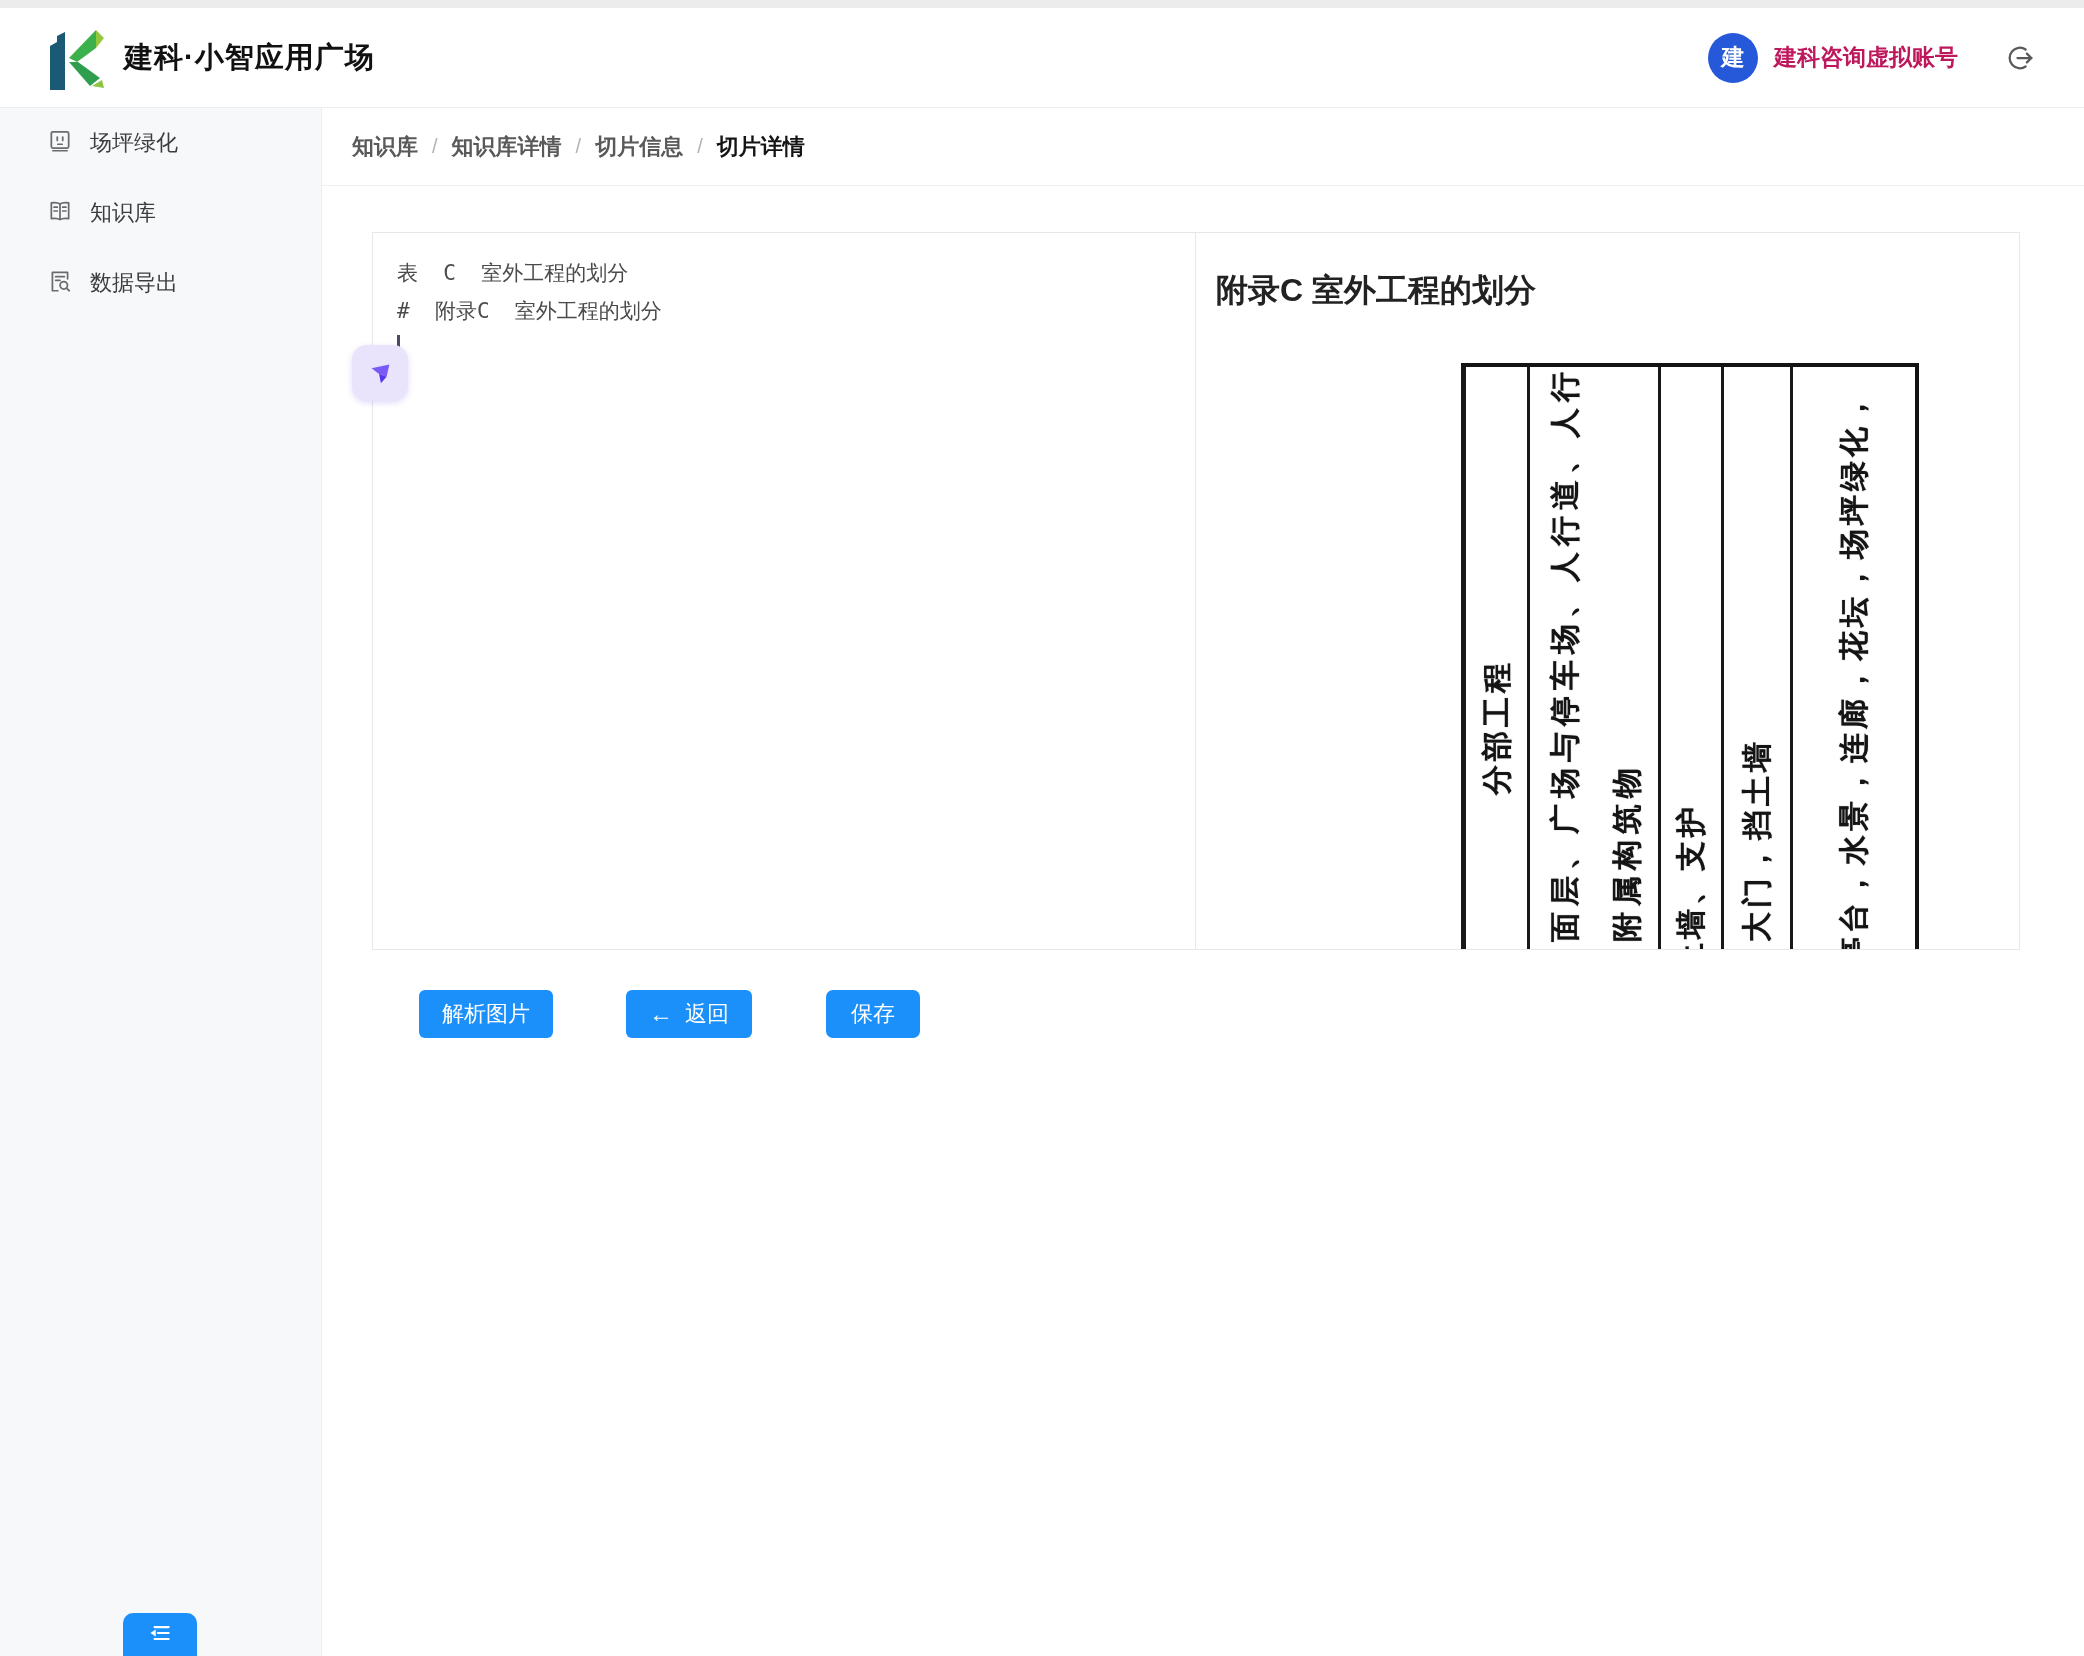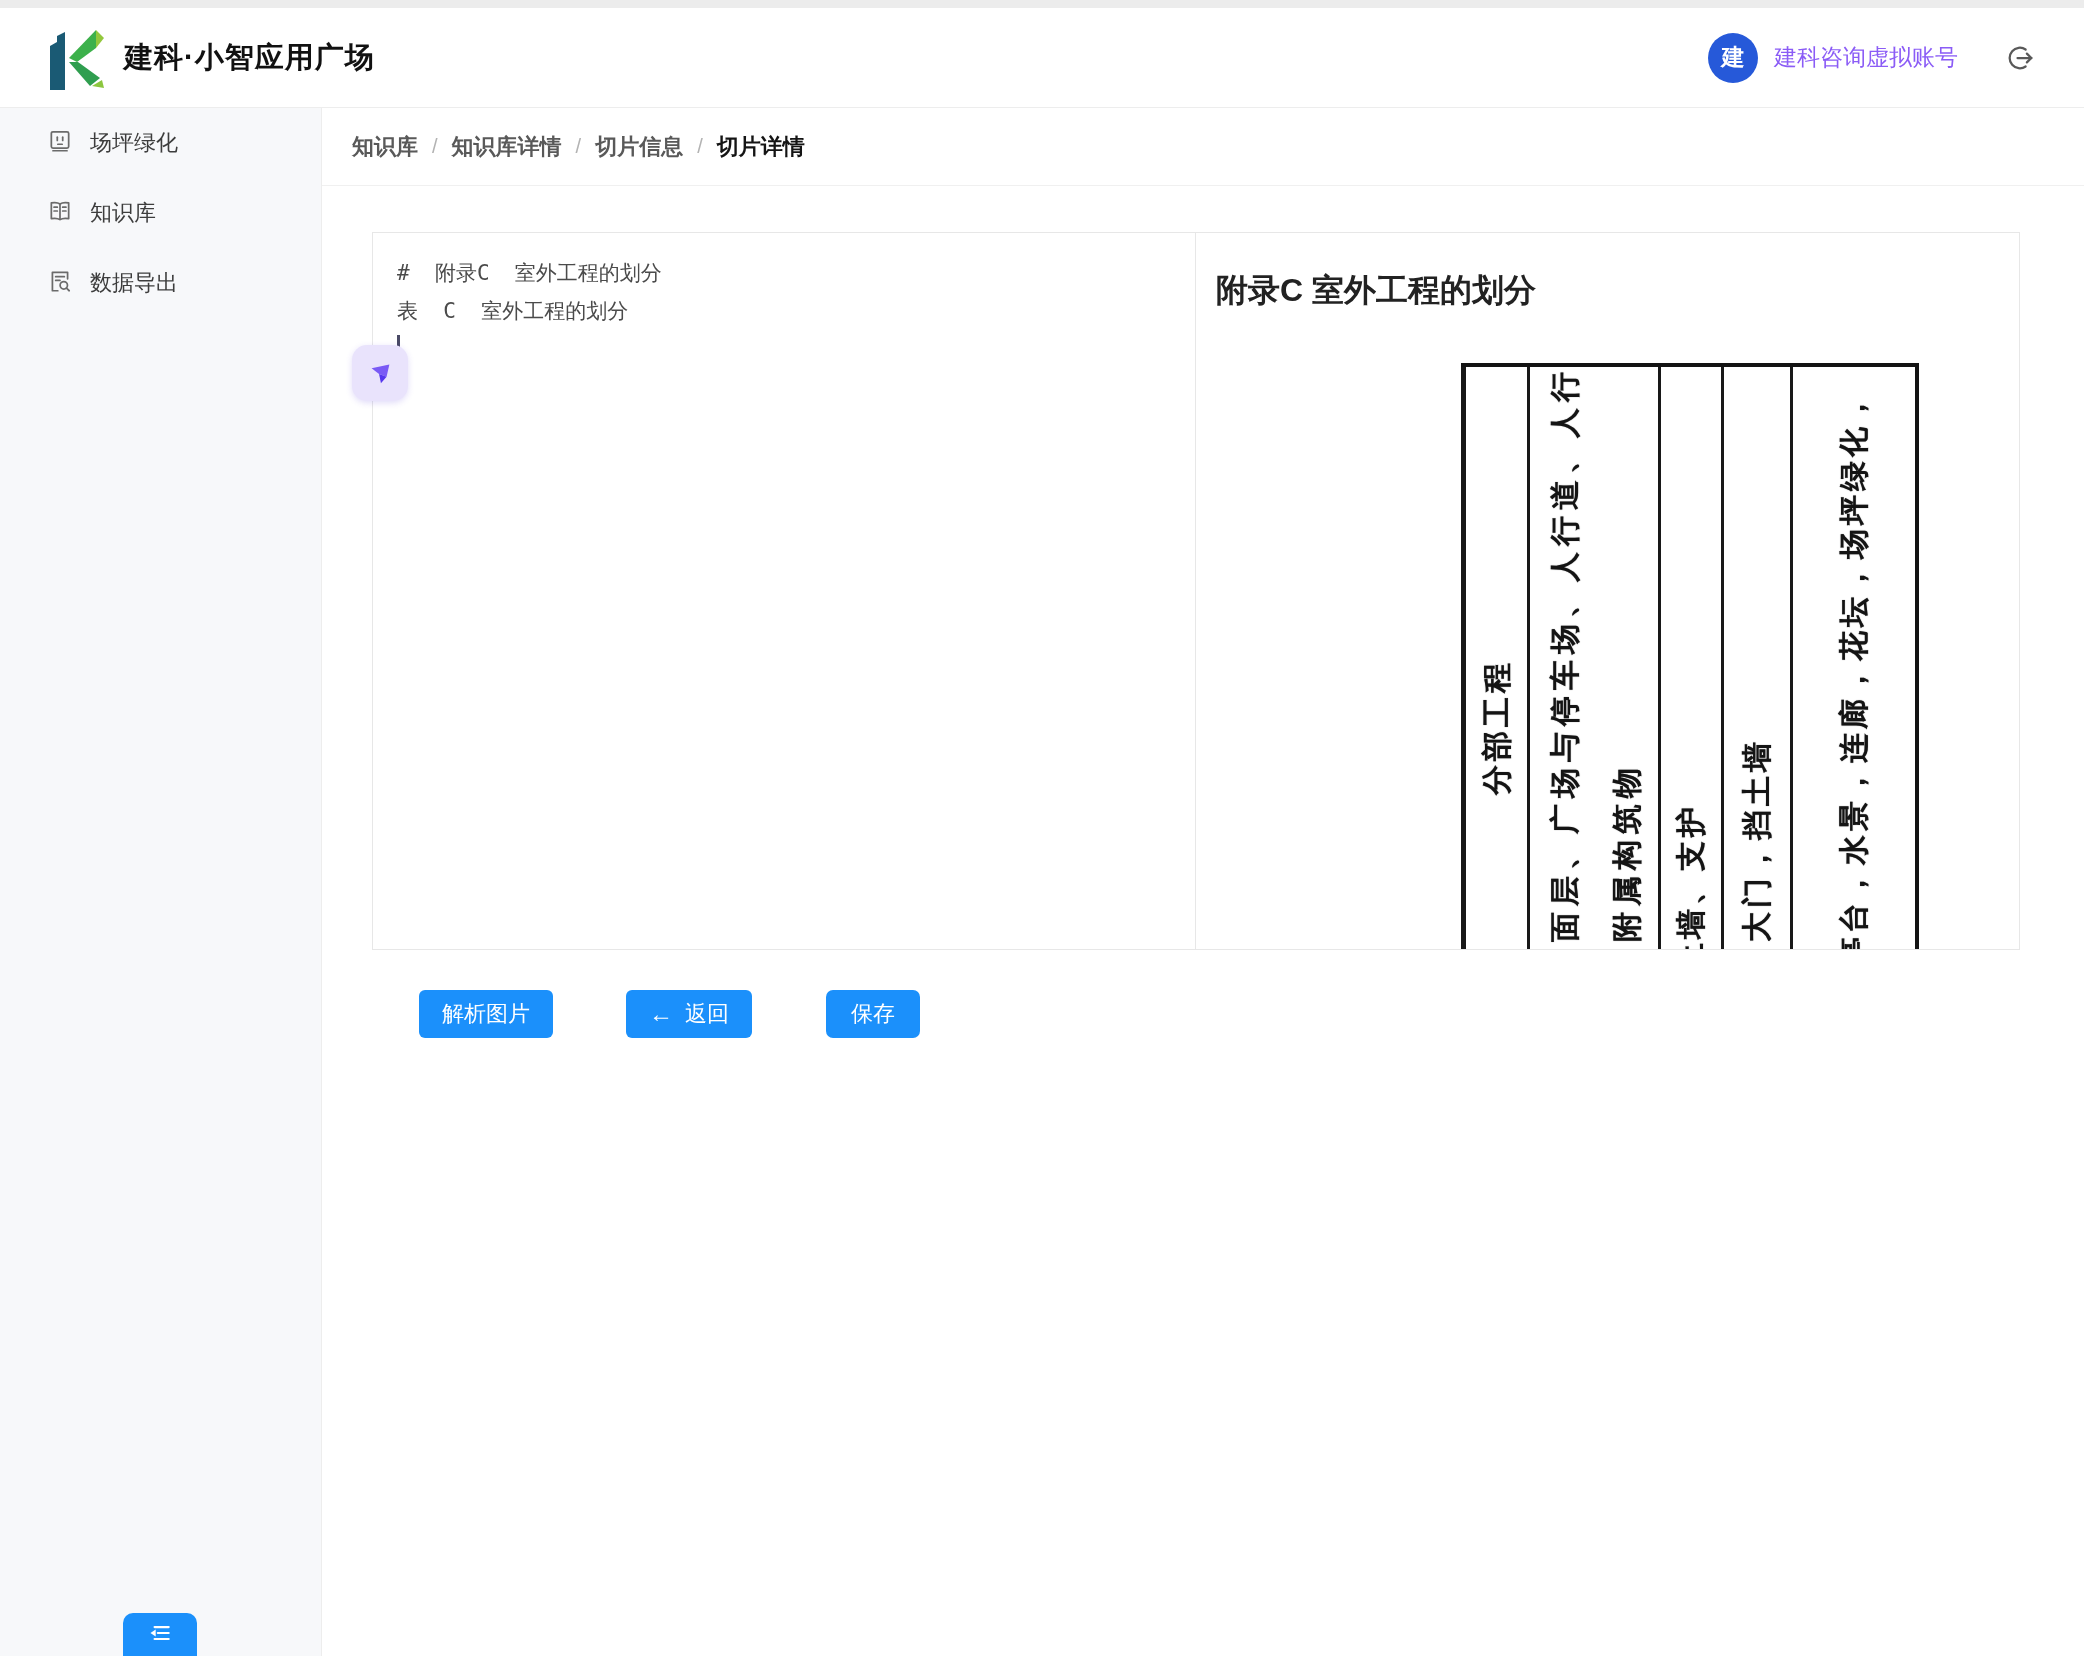--- a/index.html
+++ b/index.html
@@ -9,21 +9,21 @@
   
   .top-strip { height:8px; background:#ececec; }
 
   
   .header { height:100px; background:#fff; border-bottom:1px solid #ededed; display:flex; align-items:center; padding:0 46px; }
   .logo-wrap { display:flex; align-items:center; gap:16px; }
   .app-title { font-size:29px; font-weight:700; color:#111; letter-spacing:1px; }
   .header-spacer { flex:1; }
   .account { display:flex; align-items:center; gap:16px; cursor:pointer; }
   .avatar { width:50px; height:50px; border-radius:50%; background:#2659d9; color:#fff; font-size:23px; font-weight:600; display:flex; align-items:center; justify-content:center; }
-  .account-name { font-size:23px; font-weight:400; color:#8b5cf6; }
+  .account-name { font-size:23px; font-weight:700; color:#be185d; }
   .logout { margin-left:44px; width:36px; height:36px; display:flex; align-items:center; justify-content:center; cursor:pointer; }
 
   
   .body-row { display:flex; height:1548px; }
   .sidebar { width:322px; background:#f7f8fa; border-right:1px solid #ededed; position:relative; }
   .side-item { height:70px; display:flex; align-items:center; padding-left:47px; gap:17px; cursor:pointer; }
   .side-item .lbl { font-size:22px; color:#3d3d3d; }
   .main { flex:1; background:#fff; position:relative; }
 
   
@@ -147,22 +147,22 @@
         <span class="crumb-sep">/</span>
         <span class="crumb">切片信息</span>
         <span class="crumb-sep">/</span>
         <span class="crumb-current">切片详情</span>
       </div>
 
       <div class="content">
         <div class="panel">
 
           <div class="editor">
+            <div class="ed-line">表  C  室外工程的划分</div>
             <div class="ed-line">#  附录C  室外工程的划分</div>
-            <div class="ed-line">表  C  室外工程的划分</div>
             <div class="ed-line"><span class="caret"></span></div>
           </div>
 
           <div class="preview">
             <div class="preview-title">附录C 室外工程的划分</div>
 
             <div class="scan">
               <div class="img-col first" style="left:0; width:66px;">
                 <div class="rot" style="height:61px; font-size:30px; letter-spacing:4px;">
                   <span style="padding-left:372px; line-height:61px;">分部工程</span>

